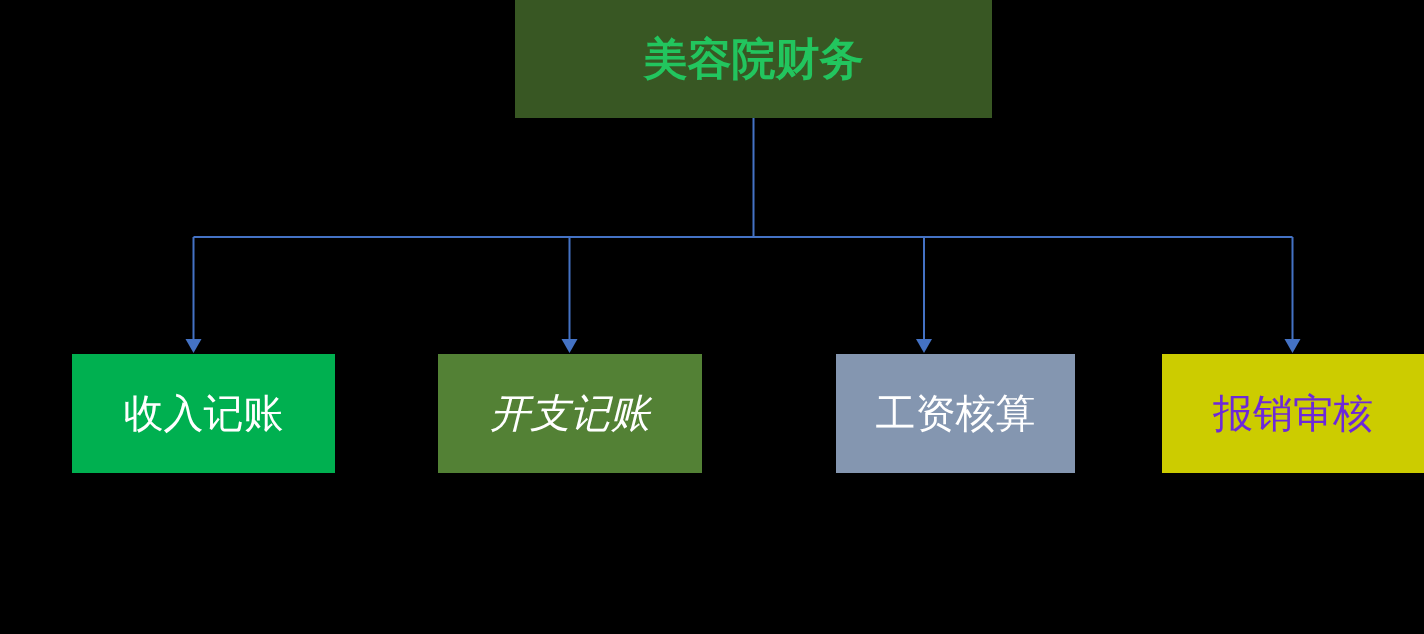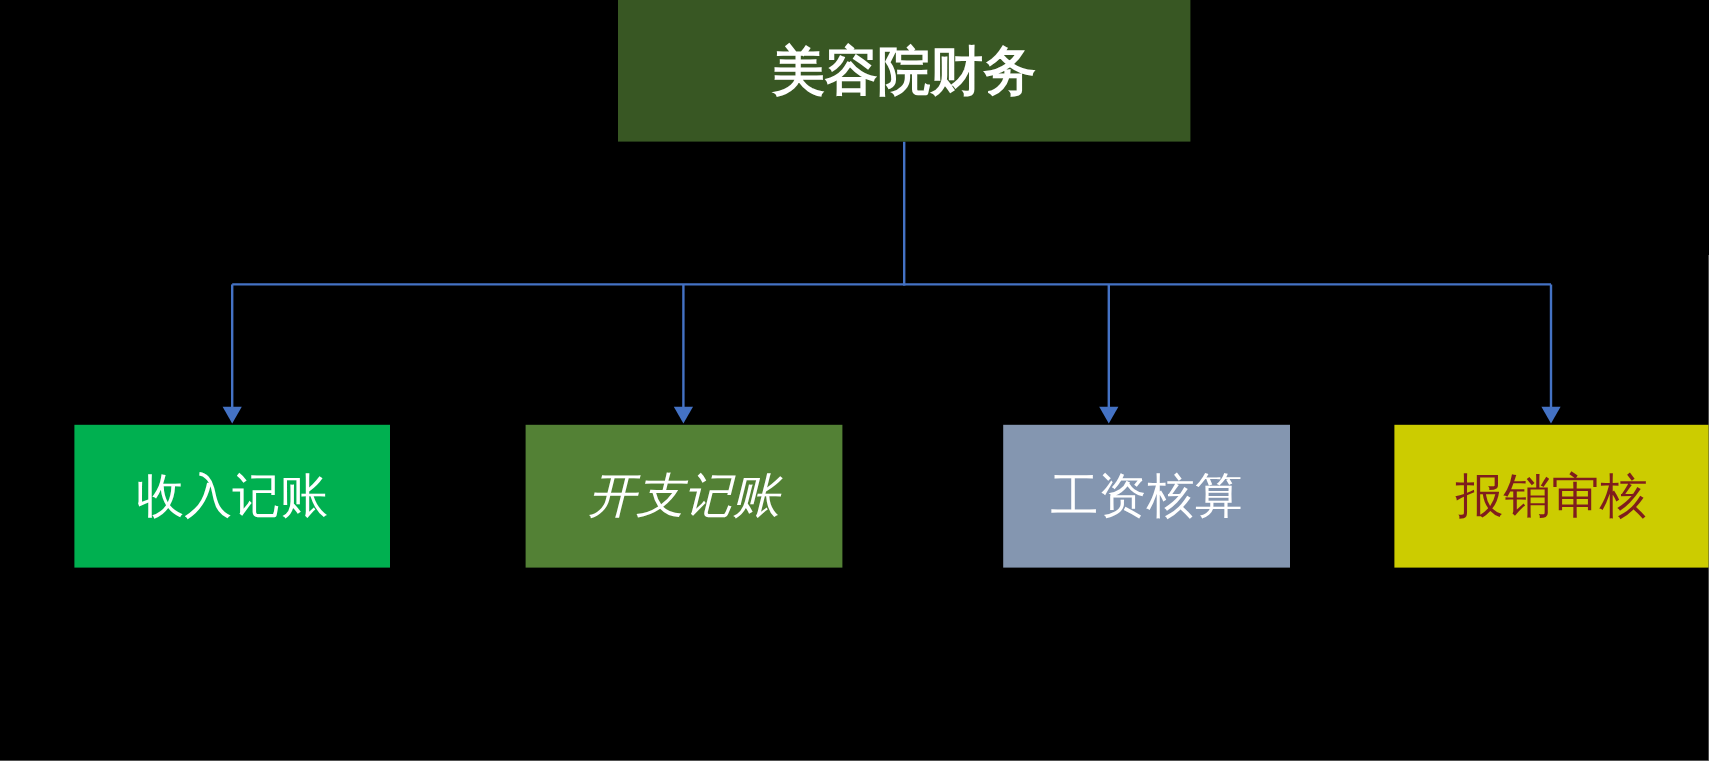--- a/index.html
+++ b/index.html
@@ -39,21 +39,21 @@
     height: 118px;
     font-size: 44px;
     font-weight: bold;
   }
   .child-node {
     top: 354px;
     height: 119px;
     font-size: 40px;
     font-weight: normal;
   }
-  .child-0 { left: 62px;   width: 263px; }
+  .child-0 { left: 72px;   width: 263px; }
   .child-1 { left: 438px;  width: 264px; }
   .child-2 { left: 836px;  width: 239px; }
   .child-3 { left: 1162px; width: 262px; }
 </style>
 </head>
 <body>
 
 <div class="canvas" style="background: rgb(0, 0, 0);">
 
   <svg class="connectors" width="1424" height="634" viewBox="0 0 1424 634">
@@ -68,33 +68,33 @@
     <line x1="569.5" y1="237" x2="569.5" y2="340" stroke-width="2" stroke="#4472C4"></line>
     <polygon points="561.5,339 577.5,339 569.5,353" fill="#4472C4"></polygon>
 
     <line x1="924" y1="237" x2="924" y2="340" stroke-width="2" stroke="#4472C4"></line>
     <polygon points="916,339 932,339 924,353" fill="#4472C4"></polygon>
 
     <line x1="1292.5" y1="237" x2="1292.5" y2="340" stroke-width="2" stroke="#4472C4"></line>
     <polygon points="1284.5,339 1300.5,339 1292.5,353" fill="#4472C4"></polygon>
   </svg>
 
-  <div class="node root-node" style="background: rgb(56, 87, 35); color: #ffffff;">
+  <div class="node root-node" style="background: rgb(56, 87, 35); color: #22c55e;">
     <span class="label">美容院财务</span>
   </div>
 
   <div class="node child-node child-0" style="background: rgb(0, 176, 80); color: rgb(255, 255, 255);">
     <span class="label">收入记账</span>
   </div>
 
   <div class="node child-node child-1" style="background: rgb(83, 129, 53); color: rgb(255, 255, 255); font-style: italic;">
     <span class="label">开支记账</span>
   </div>
 
   <div class="node child-node child-2" style="background: rgb(132, 150, 176); color: rgb(255, 255, 255);">
     <span class="label">工资核算</span>
   </div>
 
-  <div class="node child-node child-3" style="background: rgb(204, 204, 0); color: #7f1d1d;">
+  <div class="node child-node child-3" style="background: rgb(204, 204, 0); color: #6d28d9;">
     <span class="label">报销审核</span>
   </div>
 
 </div>
 
 </body></html>

